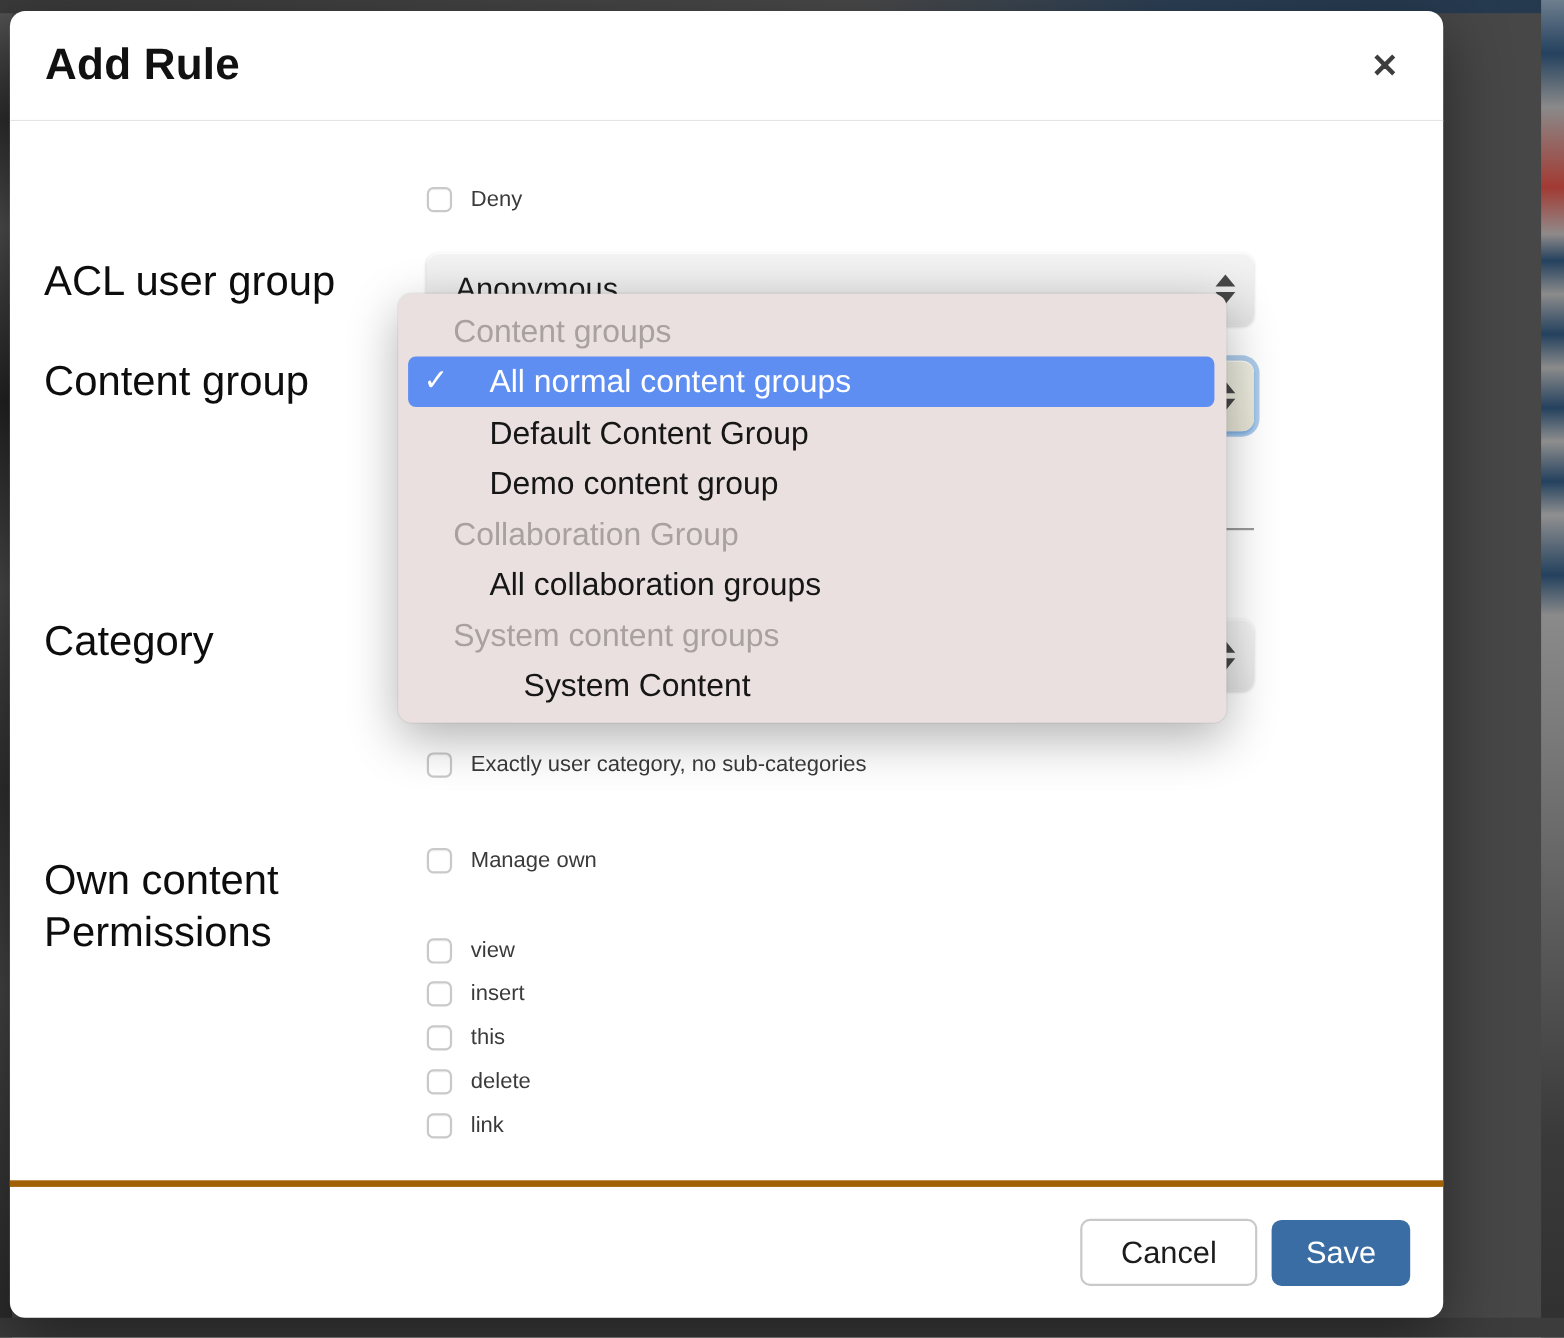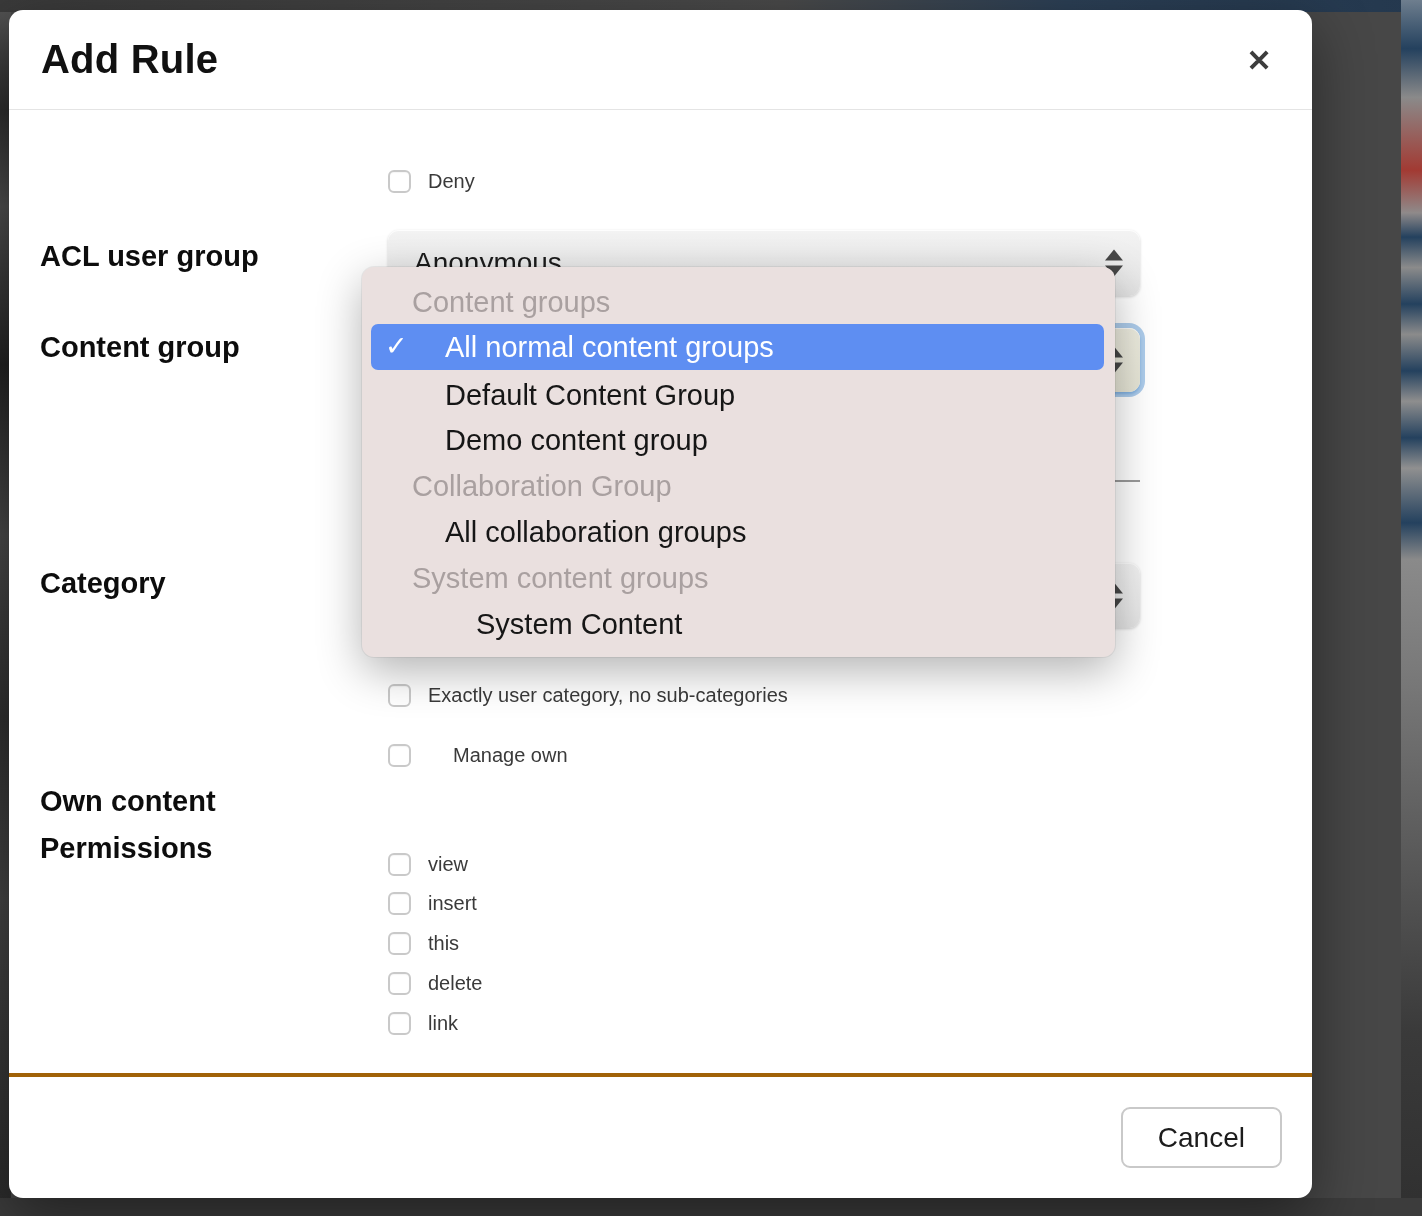--- a/index.html
+++ b/index.html
@@ -51,21 +51,21 @@
   .close-btn {
     position:absolute; right:30px; top:28px; width:46px; height:46px;
     background:none; border:none; cursor:pointer;
     display:flex; align-items:center; justify-content:center;
   }
   .close-btn span { font-size:30px; font-weight:700; color:#3d3d3d; line-height:1; }
 
   
   .field-label {
     position:absolute; left:31px;
-    font-size:29px; font-weight:700; color:#0d0d0d; line-height:34px;
+    font-size:38px; font-weight:400; color:#0d0d0d; line-height:34px;
   }
   .lbl-acl      { top:229px; }
   .lbl-content  { top:320px; }
   .lbl-category { top:556px; }
   .lbl-own      { top:738px;margin-top:36px; }
   .lbl-perms    { top:821px; }
 
   
   .select {
     position:absolute; left:379px; width:752px;
@@ -98,21 +98,21 @@
     background:#fff; border:none; border-bottom:2px solid #9a9a9a;
   }
 
   
   .check-row {
     position:absolute; left:379px; height:40px;
     display:flex; align-items:center;
   }
   .row-deny   { top:151px; }
   .row-exact  { top:665px; }
-  .row-manage { top:725px;gap:25px; }
+  .row-manage { top:752px; }
   .row-view   { top:834px; }
   .row-insert { top:873px; }
   .row-edit   { top:913px; }
   .row-delete { top:953px; }
   .row-link   { top:993px; }
   .checkbox {
     width:23px; height:23px; border-radius:6px;
     border:2px solid #c9c9c9; background:#fff;
     box-shadow:inset 0 1px 1px rgba(0,0,0,.04);
     flex:0 0 auto;
@@ -143,21 +143,21 @@
   .opt .check {
     position:absolute; left:14px; top:50%; transform:translateY(-52%);
     font-size:27px; font-weight:600; color:#fff;
   }
   .o0 { top:12px; }  .o1 { top:57px; }  .o2 { top:105px; } .o3 { top:150px; }
   .o4 { top:196px; } .o5 { top:242px; } .o6 { top:288px; } .o7 { top:334px; }
 
   
   .modal-footer {
     position:absolute; left:0; right:0; top:1063px; height:125px;
-    border-top:4px solid #a16207;
+    border-top:6px solid #a16207;
     display:flex; align-items:center; justify-content:flex-end;
     gap:13px; padding-right:30px;
   }
   .btn {
     font-family:inherit; font-size:28px; cursor:pointer;
     border-radius:9px; height:61px; display:flex; align-items:center;
   }
   .btn-cancel {
     background:#fff; border:2px solid #c9c9c9; color:#1c1c1c; padding:0 35px;
   }
@@ -256,15 +256,16 @@
     <div class="opt item o2">Default Content Group</div>
     <div class="opt item o3">Demo content group</div>
     <div class="opt group-header o4">Collaboration Group</div>
     <div class="opt item o5">All collaboration groups</div>
     <div class="opt group-header o6">System content groups</div>
     <div class="opt sub-item o7">System Content</div>
   </div>
 
   <div class="modal-footer">
     <button class="btn btn-cancel">Cancel</button>
+    <button class="btn btn-save">Save</button>
   </div>
 
 </div>
 
 </body></html>

